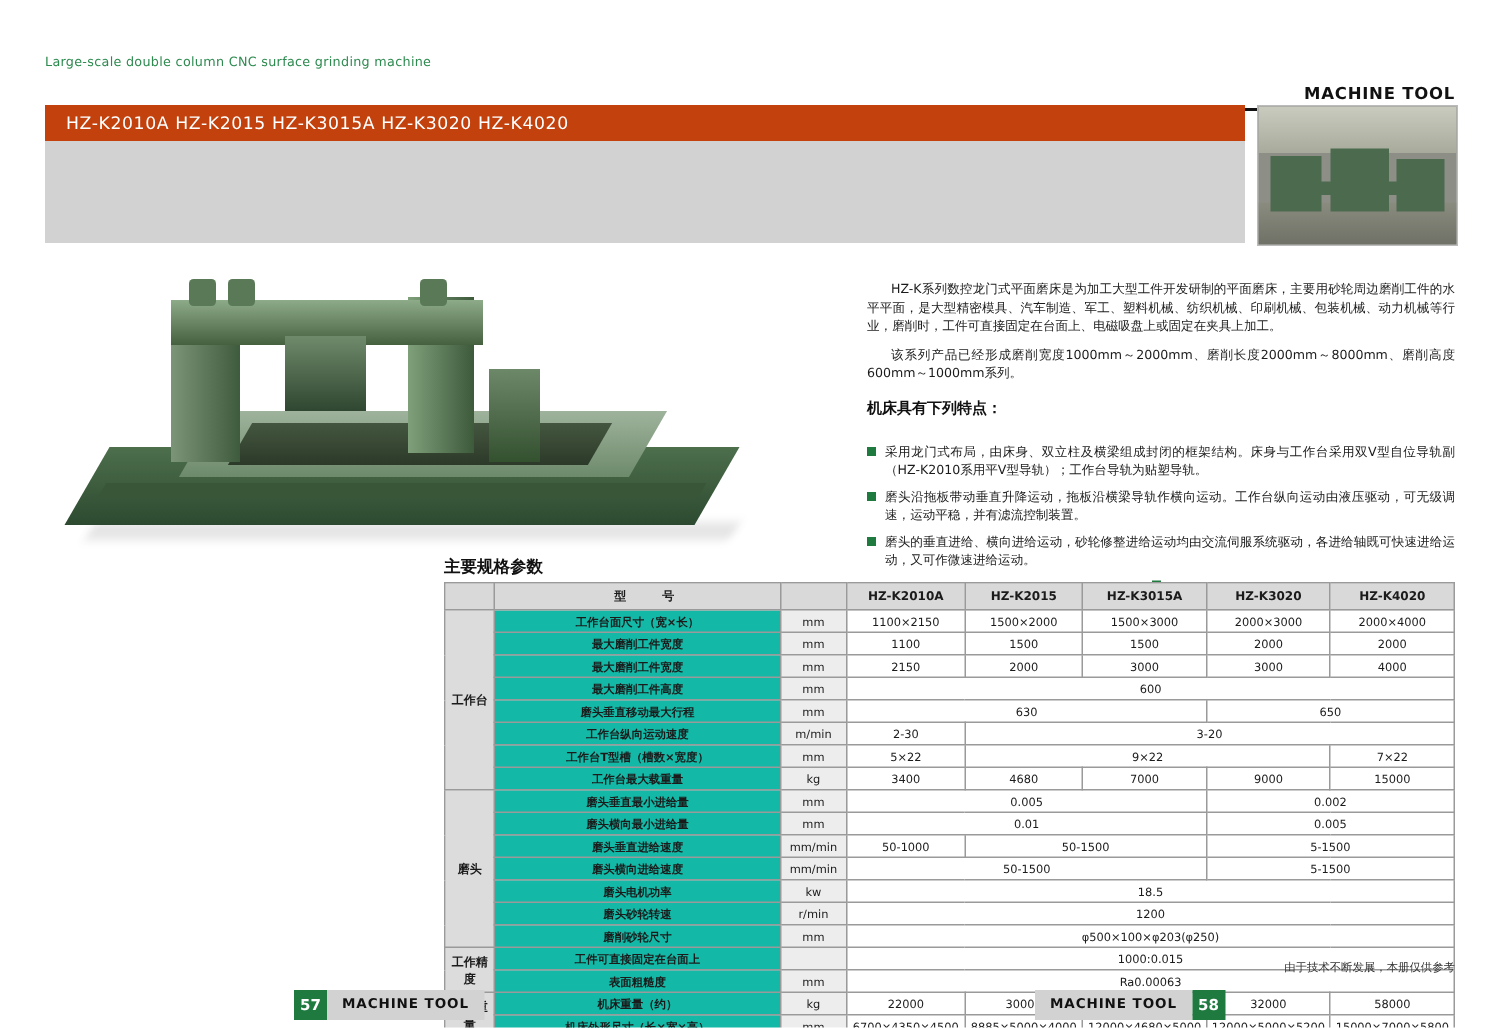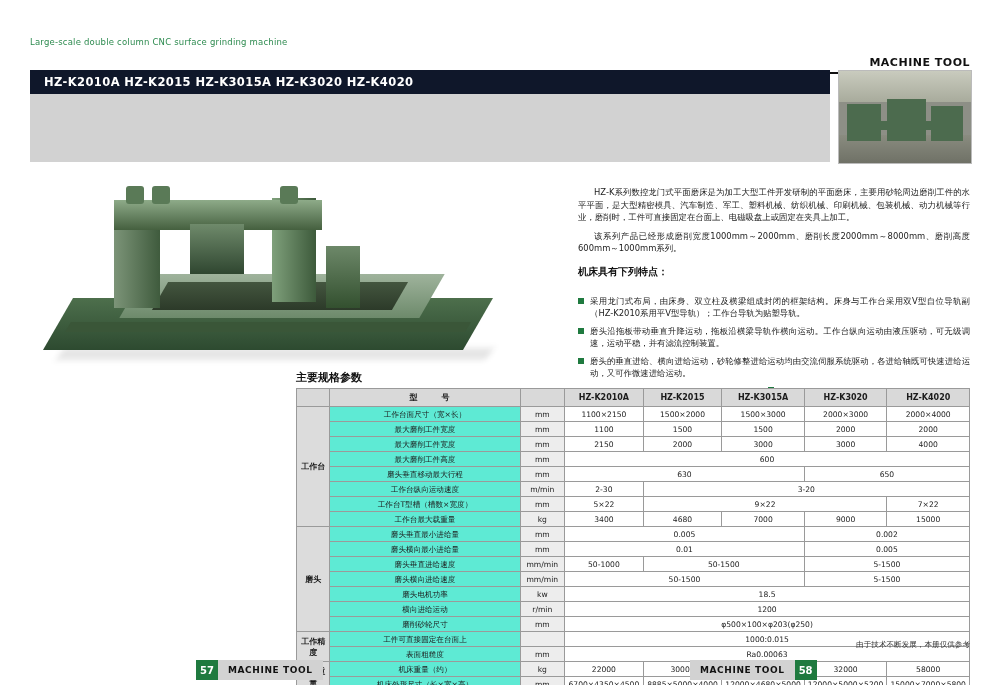--- a/index.html
+++ b/index.html
@@ -13,21 +13,21 @@
   
   .hdr{position:absolute;left:30px;top:34px;width:940px;}
   .hdr-cn{font-size:16px;font-weight:bold;color:#1d7c3f;letter-spacing:1px;line-height:18px;}
   .hdr-en{font-size:8.5px;color:#2e8b50;letter-spacing:.2px;margin-top:3px;}
   .hdr-right{position:absolute;right:0;top:22px;font-size:11px;font-weight:bold;color:#111;letter-spacing:.5px;}
   .hdr-rule{position:absolute;right:0;top:38px;width:140px;height:2px;background:#111;}
 
   
   .modelbar{
     position:absolute;left:30px;top:70px;width:800px;height:24px;
-    background:#0f172a;color:#fff;font-size:11.5px;font-weight:bold;
+    background:#c2410c;color:#fff;font-size:11.5px;font-weight:normal;
     letter-spacing:.4px;display:flex;align-items:center;padding-left:14px;box-sizing:border-box;
   }
   .grayband{position:absolute;left:30px;top:94px;width:800px;height:68px;background:#d2d2d2;}
 
   
   .photo{
     position:absolute;left:838px;top:70px;width:132px;height:92px;
     border:1px solid #bbb;overflow:hidden;background:#8d8f86;
   }
   .photo .sky{position:absolute;left:0;top:0;width:100%;height:34%;background:linear-gradient(#c9cbbe,#a8ab9c);}
@@ -73,21 +73,21 @@
   table.spec{
     position:absolute;left:296px;top:388px;width:674px;
     border-collapse:collapse;font-size:7.6px;color:#1b1b1b;
     background:#fff;
   }
   table.spec td,table.spec th{
     border:1px solid #9a9a9a;padding:1px 3px;height:12px;line-height:11px;text-align:center;vertical-align:middle;
   }
   table.spec thead td{background:#d9d9d9;font-weight:bold;font-size:8px;height:15px;}
   td.grp{background:#dcdcdc;font-weight:bold;width:34px;font-size:8px;}
-  td.item{background:#5eead4;text-align:left;padding-left:18px;width:232px;}
+  td.item{background:#14b8a6;text-align:left;padding-left:18px;width:232px;font-weight:bold;}
   td.unit{background:#ededed;width:40px;}
   td.v{width:72px;}
   .model-head{font-weight:bold;}
   .note{position:absolute;right:30px;top:640px;font-size:7.6px;color:#333;}
 
   
   .foot{position:absolute;top:660px;height:20px;display:flex;align-items:center;}
   .foot-l{left:196px;}
   .foot-r{left:690px;}
   .pgnum{width:22px;height:20px;background:#1f7a3f;color:#fff;font-size:10px;font-weight:bold;
@@ -262,21 +262,21 @@
           <td class="unit">mm/min</td>
           <td class="v" colspan="3">50-1500</td>
           <td class="v" colspan="2">5-1500</td>
         </tr>
         <tr>
           <td class="item">磨头电机功率</td>
           <td class="unit">kw</td>
           <td class="v" colspan="5">18.5</td>
         </tr>
         <tr>
-          <td class="item">横向进给运动</td>
+          <td class="item">磨头砂轮转速</td>
           <td class="unit">r/min</td>
           <td class="v" colspan="5">1200</td>
         </tr>
         <tr>
           <td class="item">磨削砂轮尺寸</td>
           <td class="unit">mm</td>
           <td class="v" colspan="5">φ500×100×φ203(φ250)</td>
         </tr>
         <tr>
           <td class="grp" rowspan="2">工作精度</td>

